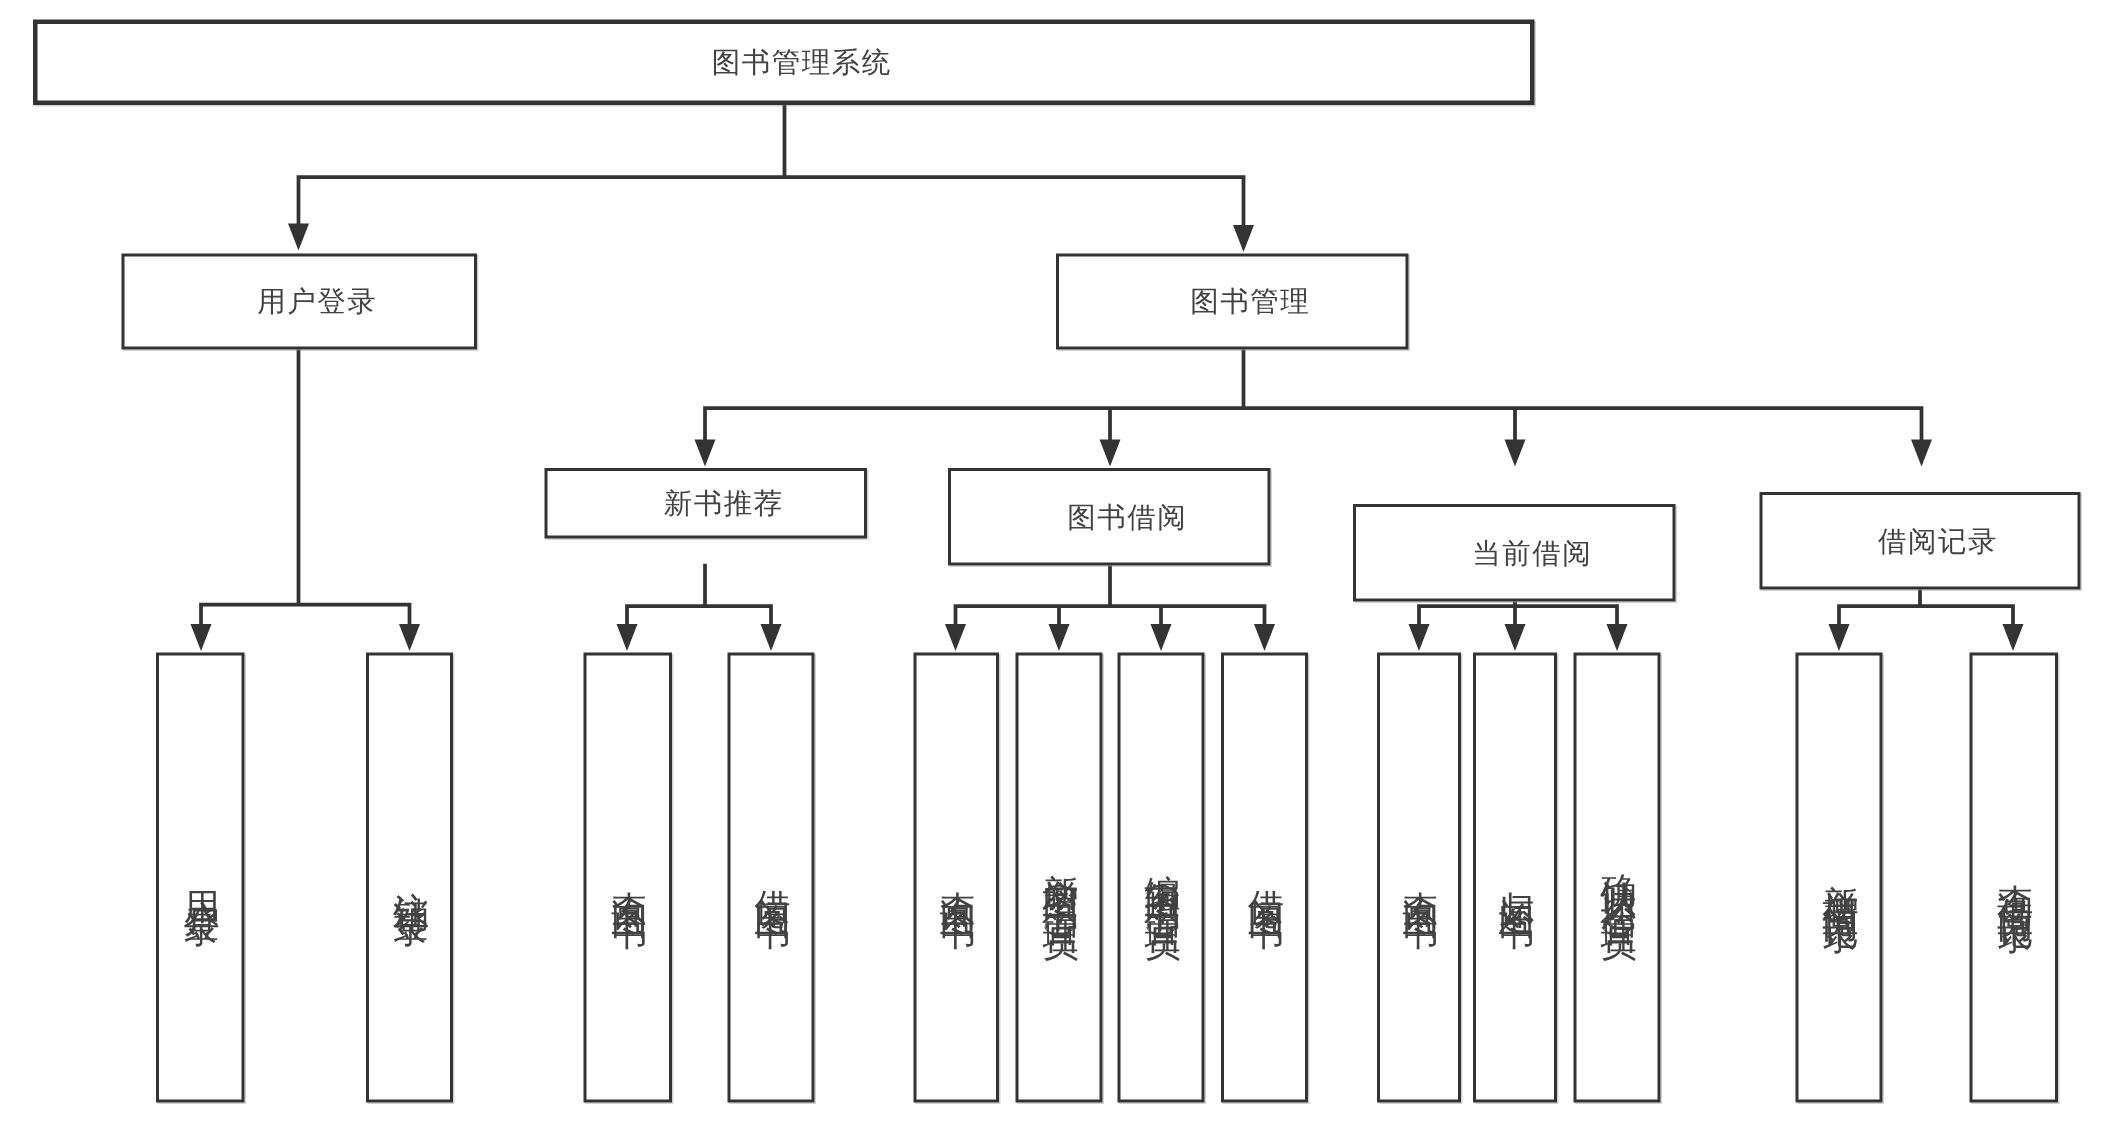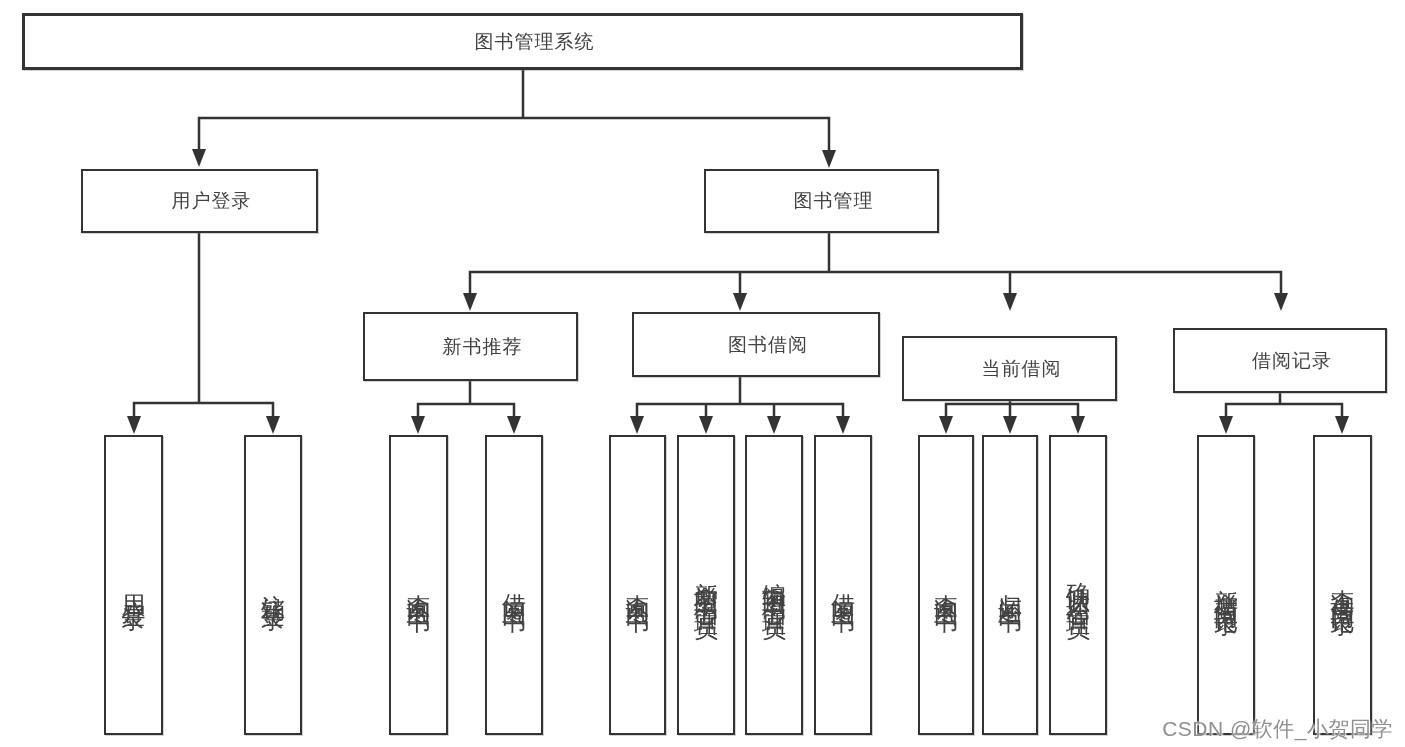--- a/index.html
+++ b/index.html
@@ -115,22 +115,22 @@
       <polygon points="1219,416 1233,416 1226,434"></polygon>
       <polygon points="1335,416 1349,416 1342,434"></polygon>
     </g>
   </svg>
 
   <div class="box h root" style="left:22px; top:13px; width:1001px; height:57px;">图书管理系统</div>
 
   <div class="box h" style="left:81px; top:169px; width:237px; height:64px;">用户登录</div>
   <div class="box h" style="left:704px; top:169px; width:235px; height:64px;">图书管理</div>
 
-  <div class="box h" style="left:363px; top:312px; width:215px; height:69px;">新书推荐</div>
-  <div class="box h" style="left:632px; top:312px; width:248px; height:65px;">图书借阅</div>
+  <div class="box h" style="left:363px; top:312px; width:215px; height:47px;">新书推荐</div>
+  <div class="box h" style="left:632px; top:312px; width:215px; height:65px;">图书借阅</div>
   <div class="box h" style="left:902px; top:312px; width:215px; height:65px;margin-top:24px;">当前借阅</div>
   <div class="box h" style="left:1173px; top:328px; width:214px; height:65px;">借阅记录</div>
 
   <div class="box v" style="left:104px; top:435px; width:59px; height:300px;">用户登录</div>
   <div class="box v" style="left:244px; top:435px; width:58px; height:300px;">注销登录</div>
 
   <div class="box v" style="left:389px; top:435px; width:59px; height:300px;">查询图书</div>
   <div class="box v" style="left:485px; top:435px; width:58px; height:300px;">借阅图书</div>
 
   <div class="box v" style="left:609px; top:435px; width:57px; height:300px;">查询图书</div>
@@ -138,15 +138,14 @@
   <div class="box v" style="left:745px; top:435px; width:58px; height:300px;">编辑图书（管理员）</div>
   <div class="box v" style="left:814px; top:435px; width:58px; height:300px;">借阅图书</div>
 
   <div class="box v" style="left:918px; top:435px; width:56px; height:300px;">查询图书</div>
   <div class="box v" style="left:982px; top:435px; width:56px; height:300px;">归还图书</div>
   <div class="box v" style="left:1049px; top:435px; width:58px; height:300px;">确认归还（管理员）</div>
 
   <div class="box v" style="left:1197px; top:435px; width:58px; height:300px;">新增借阅记录</div>
   <div class="box v" style="left:1313px; top:435px; width:59px; height:300px;">查询借阅记录</div>
 
-  <div id="watermark">CSDN @软件_小贺同学</div>
 
 </div>
 
 </body></html>

